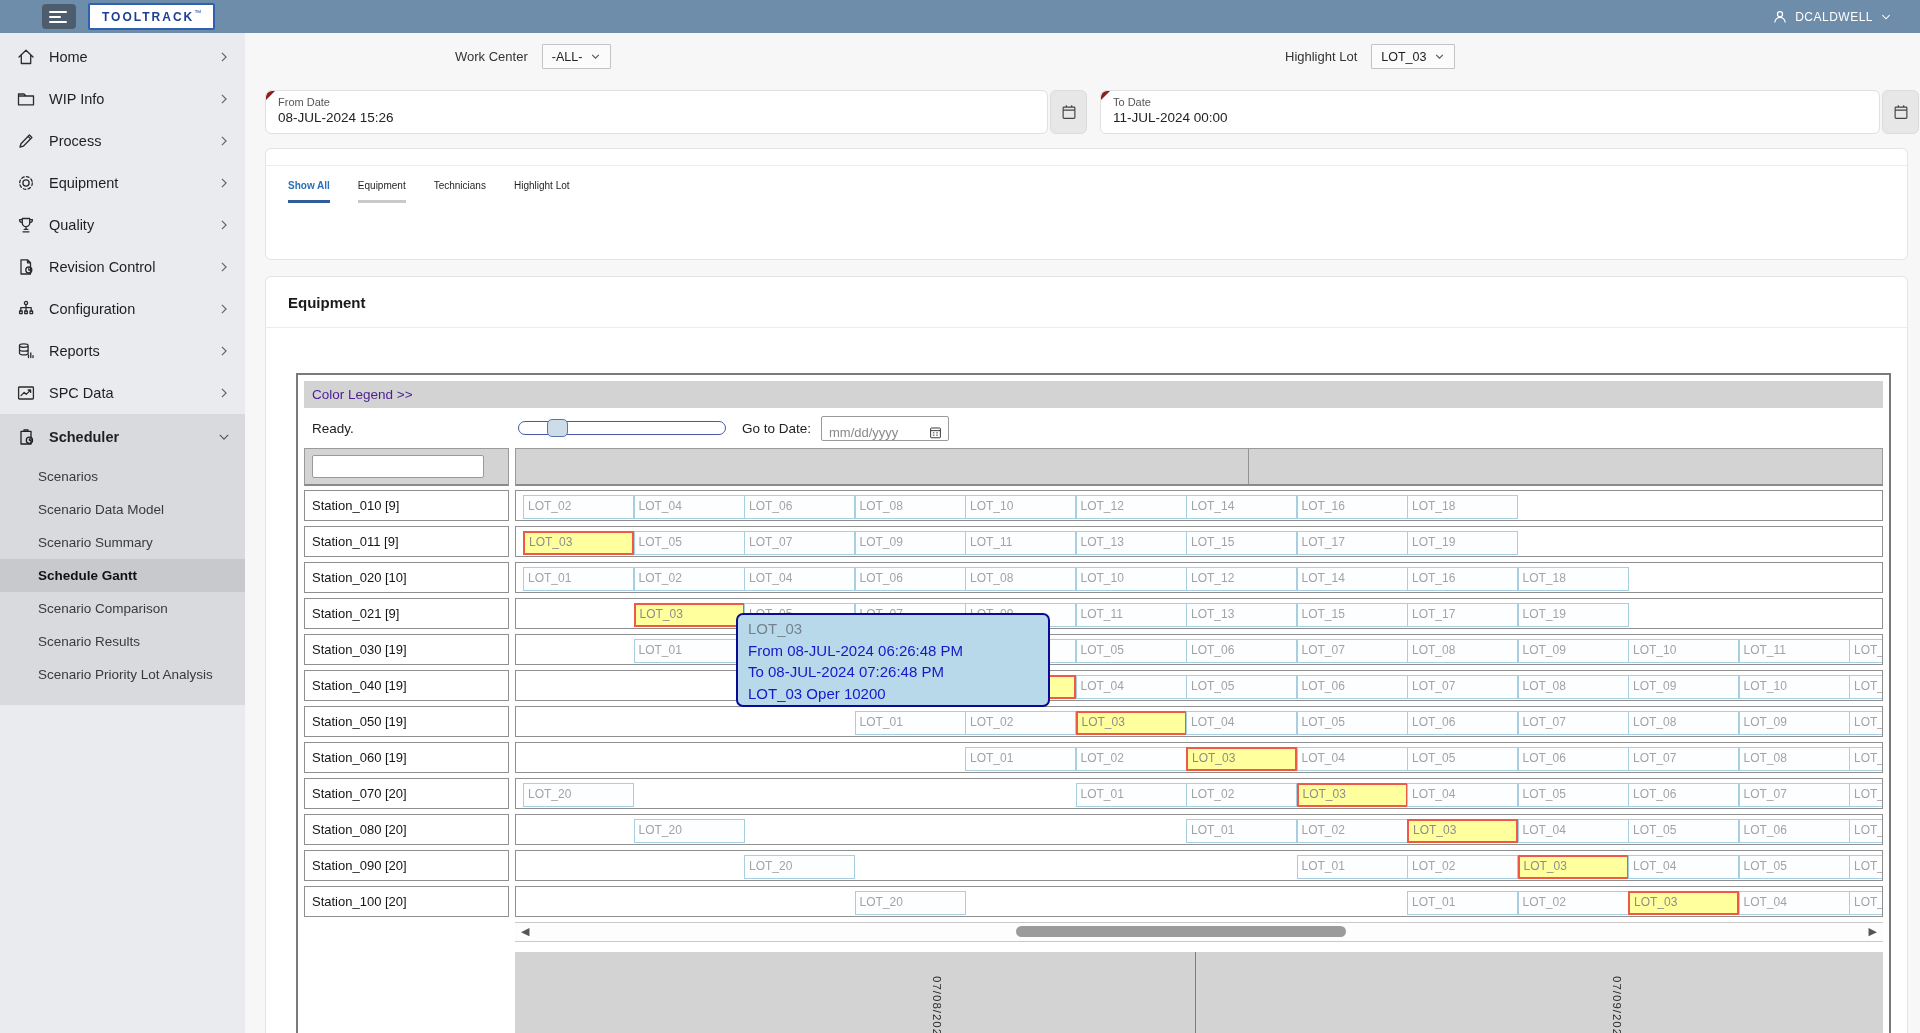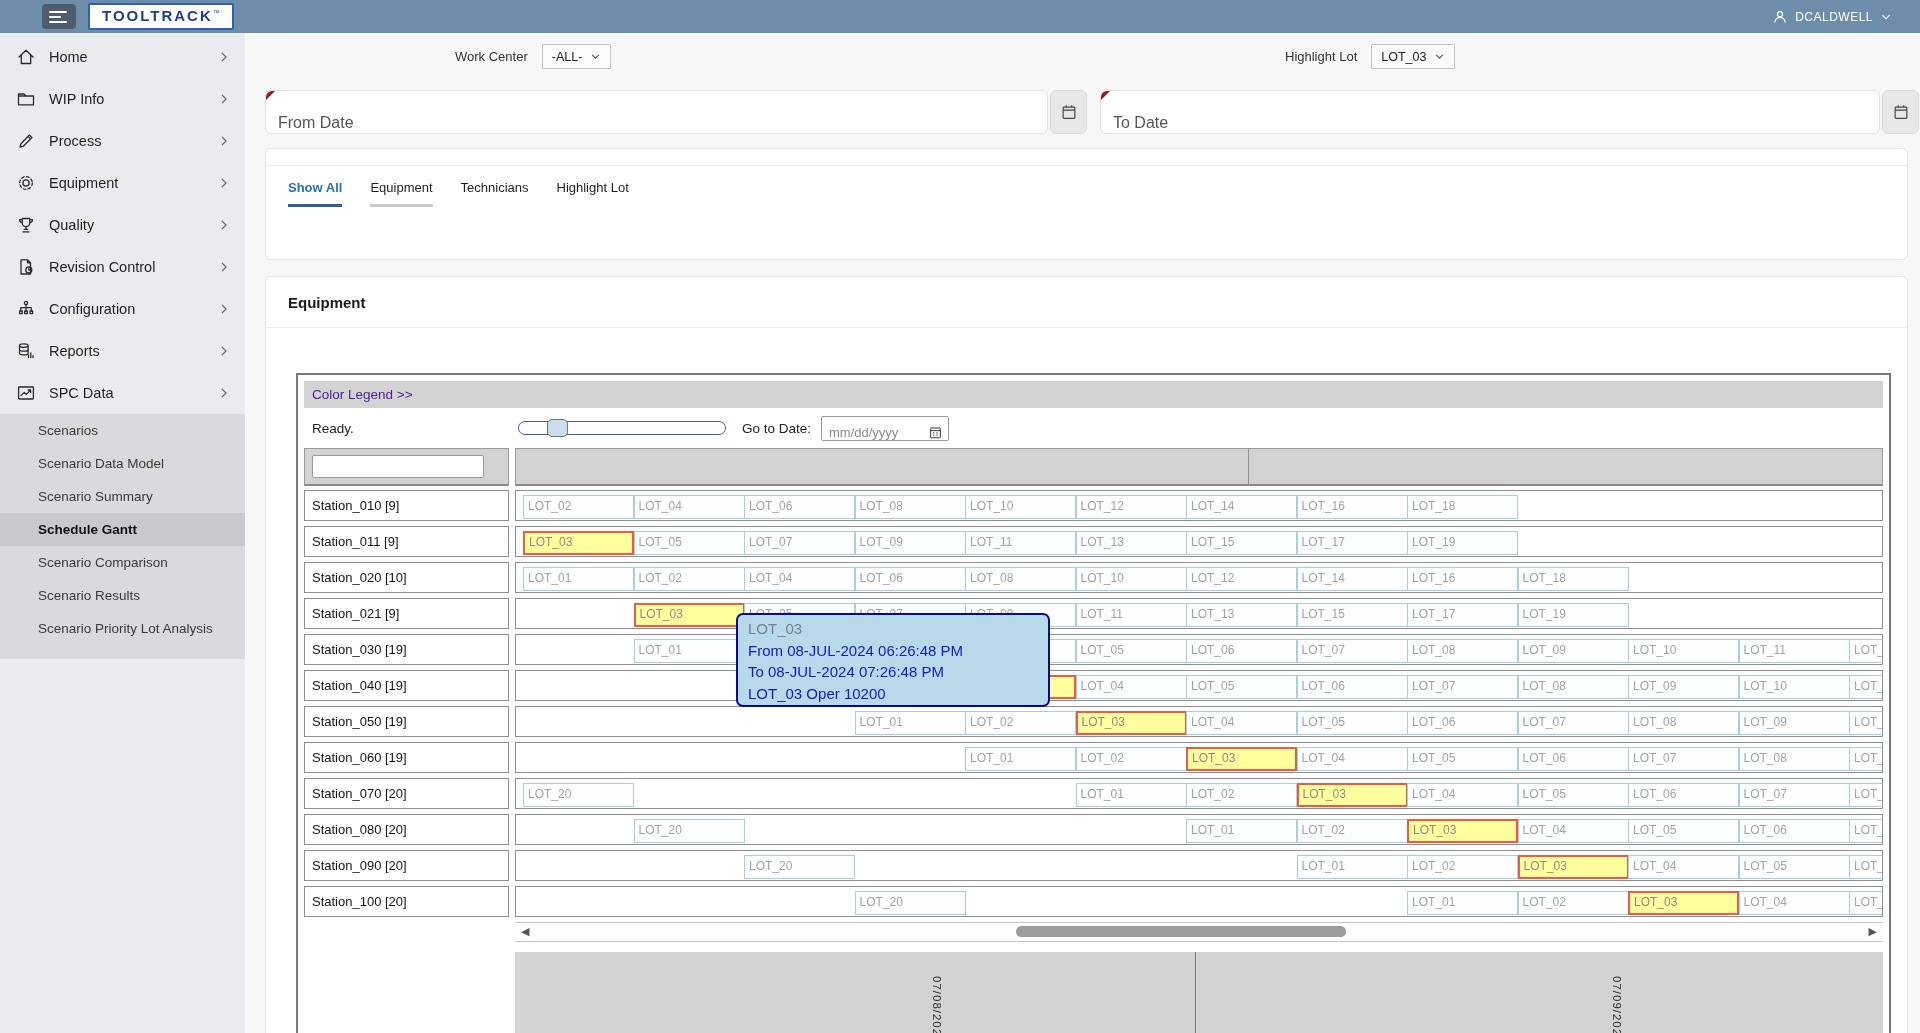--- a/index.html
+++ b/index.html
@@ -9,21 +9,21 @@
   
   .topbar { position:absolute; left:0; top:0; width:1920px; height:33px; background:#6e8dab;
     display:flex; align-items:center; }
   .hamburger { width:34px; height:25px; background:#4d5d6e; border-radius:4px; margin-left:42px;
     display:flex; flex-direction:column; justify-content:center; gap:3px; padding:0 7px; cursor:pointer; }
   .hamburger span { height:2px; background:#fff; border-radius:1px; }
   .hamburger span:nth-child(1){ width:18px; } .hamburger span:nth-child(2){ width:12px; }
   .hamburger span:nth-child(3){ width:18px; }
   .logo { margin-left:12px; background:#fff; border:2px solid #2e62b0; box-shadow:0 0 0 1px #fff inset;
     border-radius:2px; padding:2px 12px 3px; }
-  .logo-text { font-weight:bold; font-size:15px; letter-spacing:2px; color:#1c3f94; }
+  .logo-text { font-weight:bold; font-size:12px; letter-spacing:2px; color:#1c3f94; }
   .logo-tm { font-size:7px; vertical-align:super; color:#1c3f94; }
   .user-area { margin-left:auto; margin-right:28px; display:flex; align-items:center; gap:7px;
     color:#fff; font-size:12px; letter-spacing:0.5px; cursor:pointer; }
 
   
   .sidebar { position:absolute; left:0; top:33px; width:245px; height:1000px; background:#e9ebee; }
   .nav-item { height:42px; display:flex; align-items:center; padding:0 14px 0 16px; cursor:pointer;
     color:#1f1f1f; font-size:14.5px; }
   .nav-item:first-child { margin-top:3px; }
   .nav-item .ico { width:20px; height:20px; margin-right:13px; color:#2b2b2b; flex:0 0 auto; }
@@ -44,34 +44,34 @@
   .wc-group { position:absolute; left:210px; top:11px; display:flex; align-items:center; gap:14px; }
   .hl-group { position:absolute; left:1040px; top:11px; display:flex; align-items:center; gap:14px; }
   .mini-select { display:flex; align-items:center; gap:8px; background:#fbfbfb; border:1px solid #c3c3c3;
     border-radius:1px; height:25px; padding:0 9px; font-size:12.5px; color:#222; cursor:pointer; }
   .mini-select .chev { width:11px; height:11px; color:#555; }
 
   .date-field { position:absolute; top:57px; height:44px; background:#fff; border:1px solid #e0e0e0;
     border-radius:6px; padding:5px 12px; overflow:hidden; }
   .date-field .corner { position:absolute; left:0; top:0; width:0; height:0;
     border-top:9px solid #8e1d1d; border-right:9px solid transparent; border-top-left-radius:6px; }
-  .date-label { font-size:16px; color:#555;margin-top:18px; }
+  .date-label { font-size:11px; color:#555; }
   .date-value { font-size:13.5px; color:#222; margin-top:2px; }
   .cal-btn { position:absolute; top:57px; width:37px; height:44px; background:#e7e7e7;
     border:1px solid #dcdcdc; border-radius:6px; display:flex; align-items:center; justify-content:center;
     color:#444; cursor:pointer; }
   #fromDate { left:20px; width:783px; } #fromCal { left:805px; }
   #toDate { left:855px; width:780px; } #toCal { left:1637px; }
 
   .card { position:absolute; background:#fff; border:1px solid #e4e4e4; border-radius:6px; }
   #selCard { left:20px; top:115px; width:1643px; height:112px; }
   .card-title { font-size:15px; font-weight:bold; color:#1a1a1a; padding:17px 0 0 22px; }
   .card-divider { border-bottom:1px solid #ececec; margin-top:16px; }
   .tabs { display:flex; gap:28px; padding:14px 0 0 22px; }
-  .tab { font-size:13px; color:#1f1f1f; padding-bottom:9px; cursor:pointer; border-bottom:3px solid transparent; }
+  .tab { font-size:10px; color:#1f1f1f; padding-bottom:9px; cursor:pointer; border-bottom:3px solid transparent; }
   .tab.active { color:#2a70b8; font-weight:bold; border-bottom-color:#2f5d9e; }
   .tab.hover { border-bottom-color:#c9c9c9; }
 
   #eqCard { left:20px; top:243px; width:1643px; height:800px; }
 
   
   .gantt { position:absolute; left:30px; top:96px; width:1595px; height:700px;
     border:2px solid #7a7a7a; background:#fff; overflow:hidden; }
   .legend-bar { margin:6px 6px 0 6px; height:27px; background:#d3d3d3; display:flex; align-items:center;
     padding-left:8px; }
@@ -281,20 +281,35 @@
         </span>
         <span>SPC Data</span>
         <span class="chev">
           <svg width="14" height="14" viewBox="0 0 20 20" fill="none" stroke="currentColor" stroke-width="1.7">
             <path d="M7 4 l6 6 -6 6"></path>
           </svg>
         </span>
       </div>
     </div>
   <div class="sched-section">
+    <div class="sched-header">
+      <span class="ico">
+          <svg width="20" height="20" viewBox="0 0 20 20" fill="none" stroke="currentColor" stroke-width="1.3" stroke-linejoin="round" stroke-linecap="round">
+            <path d="M5 4.4 H15 V17 H5 Z M8 4.4 V2.8 H12 V4.4"></path>
+            <circle cx="13.4" cy="13.2" r="3.1"></circle>
+            <path d="M13.4 11.8 v1.5 h1.3"></path>
+          </svg>
+        </span>
+      <span>Scheduler</span>
+      <span class="chev">
+        <svg width="14" height="14" viewBox="0 0 20 20" fill="none" stroke="currentColor" stroke-width="1.7">
+            <path d="M4 7 l6 6 6-6"></path>
+          </svg>
+      </span>
+    </div>
     <div id="schedSubItems">
         <div class="sub-item">Scenarios</div>
         <div class="sub-item">Scenario Data Model</div>
         <div class="sub-item">Scenario Summary</div>
         <div class="sub-item active">Schedule Gantt</div>
         <div class="sub-item">Scenario Comparison</div>
         <div class="sub-item">Scenario Results</div>
         <div class="sub-item">Scenario Priority Lot Analysis</div>
       </div>
   </div>

